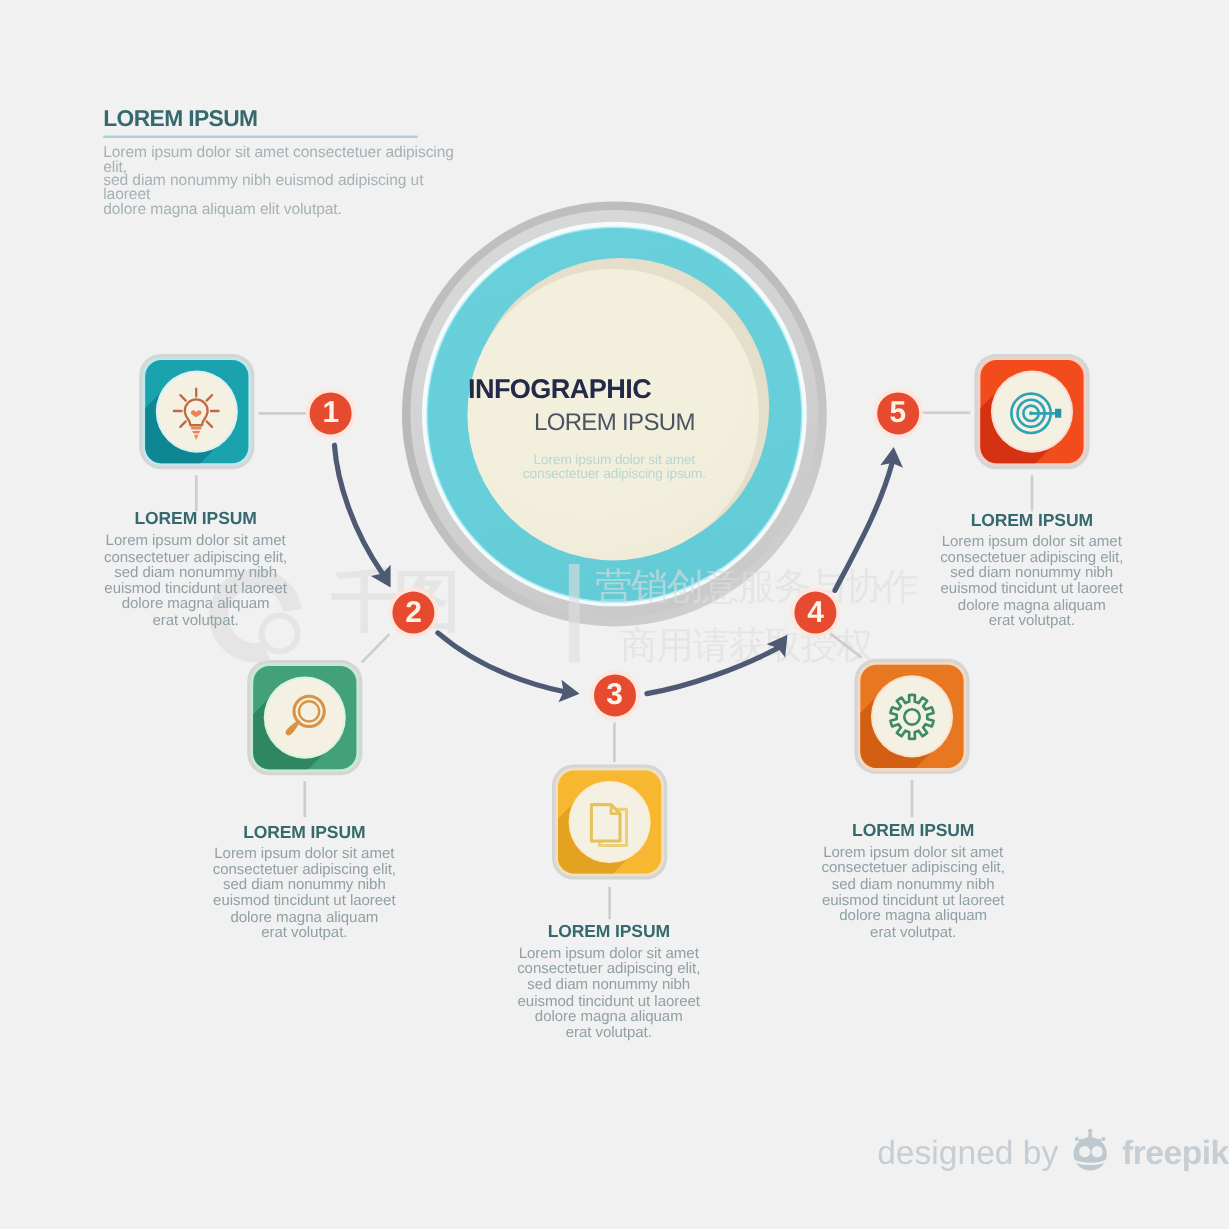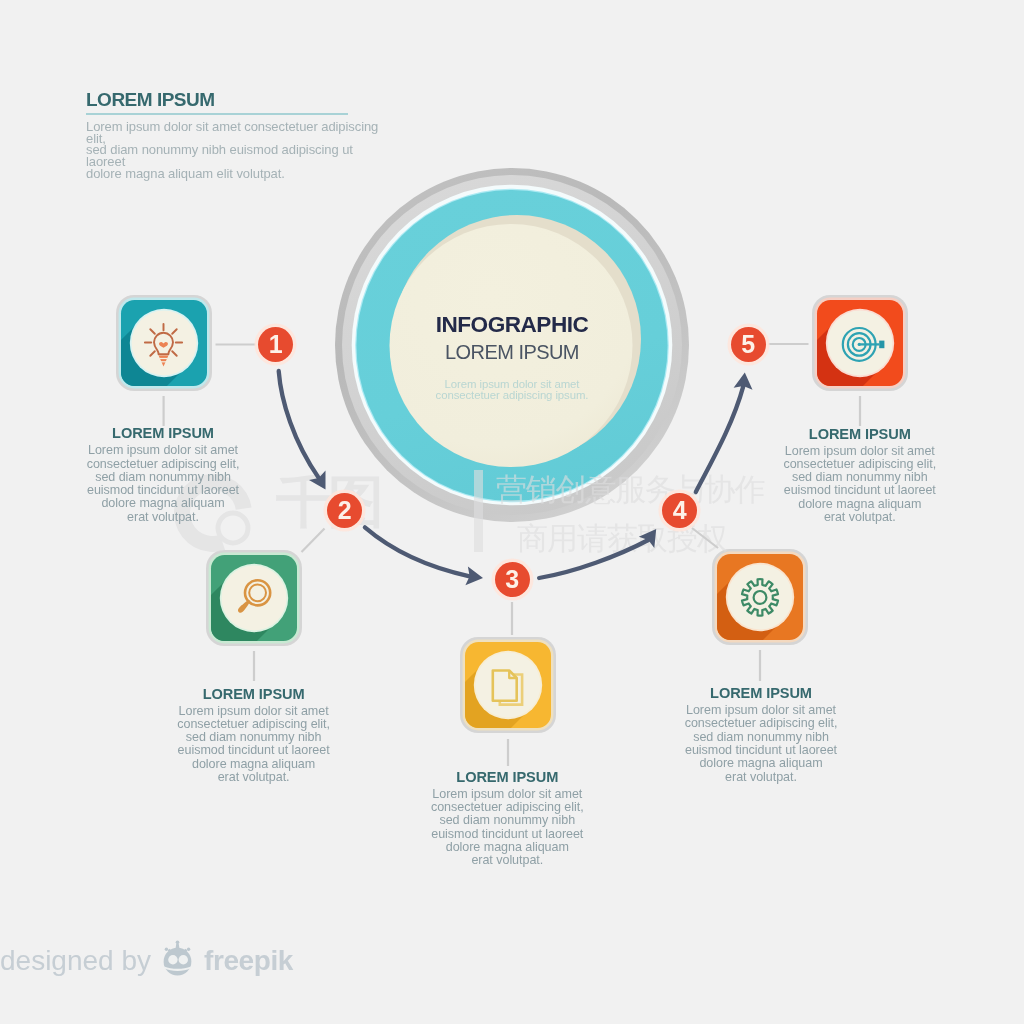--- a/index.html
+++ b/index.html
@@ -6,21 +6,21 @@
   body{width:1024px;height:1024px;background:#f1f1f1;
        font-family:"Liberation Sans",sans-serif;overflow:hidden;position:relative;}
   #stage{position:absolute;left:0;top:0;width:864px;height:1024px;}
 
   
   #header{position:absolute;left:86px;top:89px;width:300px;z-index:6;}
   #header-title{font-size:19px;font-weight:bold;letter-spacing:-0.5px;color:#36696e;line-height:22px;}
   #header-rule{height:2px;background:#a8d2d6;margin-top:2px;width:262px;}
   #header-body{margin-top:6px;font-size:13px;line-height:11.7px;color:#a5b2b6;width:300px;letter-spacing:-0.08px;}
   #centre-text{position:absolute;z-index:2;left:390px;top:222.5px;width:244px;height:244px;}
-  #centre-title{position:absolute;left:0;top:91.5px;width:244px;text-align:center;}
+  #centre-title{position:absolute;left:0;top:91.5px;width:244px;text-align:left;}
   #centre-sub{position:absolute;left:0;top:118px;width:244px;text-align:center;}
   #centre-cap{position:absolute;left:27px;top:156.5px;width:190px;}
   #centre-title{font-size:22.6px;font-weight:bold;letter-spacing:-0.5px;color:#232a49;line-height:22px;}
   
   #centre-sub{font-size:20px;color:#4a5463;letter-spacing:-0.55px;line-height:23px;font-weight:400;}
   #centre-cap{font-size:11.4px;line-height:11.2px;color:#b9d6d2;text-align:center;width:190px;letter-spacing:-0.1px;}
 
   
   .card{position:absolute;z-index:2;width:96px;height:96px;}
 
@@ -29,21 +29,21 @@
          color:#fdf1e8;font-size:25px;font-weight:bold;display:flex;align-items:center;
          justify-content:center;box-shadow:0 0 0 3.5px rgba(255,229,218,.85);line-height:1;
          letter-spacing:-0.5px;}
 
   
   .step-text{position:absolute;text-align:center;z-index:6;}
   .step-title{font-size:14.6px;font-weight:bold;letter-spacing:-0.1px;color:#36696e;line-height:16px;}
   .step-body{font-size:12.55px;line-height:13.3px;color:#8fa0a6;margin-top:3px;letter-spacing:-0.05px;}
 
   
-  #footer{position:absolute;z-index:6;left:0;top:938px;width:1024px;text-align:left;
+  #footer{position:absolute;z-index:6;left:0;top:938px;width:1024px;text-align:right;
           color:#c6ced4;font-size:28px;line-height:40px;font-weight:400;}
   #footer-row{display:inline-flex;align-items:center;gap:6px;margin-left:0px;}
   #footer-brand{font-weight:bold;letter-spacing:-.4px;}
 
   
   #watermark{position:absolute;left:0;top:0;width:1024px;height:1024px;pointer-events:none;
       z-index:3;opacity:.62;}
   #watermark svg{position:absolute;left:0;top:0;}
   #wm-logo-text{position:absolute;left:276px;top:459px;font-size:56px;line-height:86px;
       color:#dededf;font-family:"DejaVu Sans",sans-serif;letter-spacing:-4px;font-weight:bold;}

